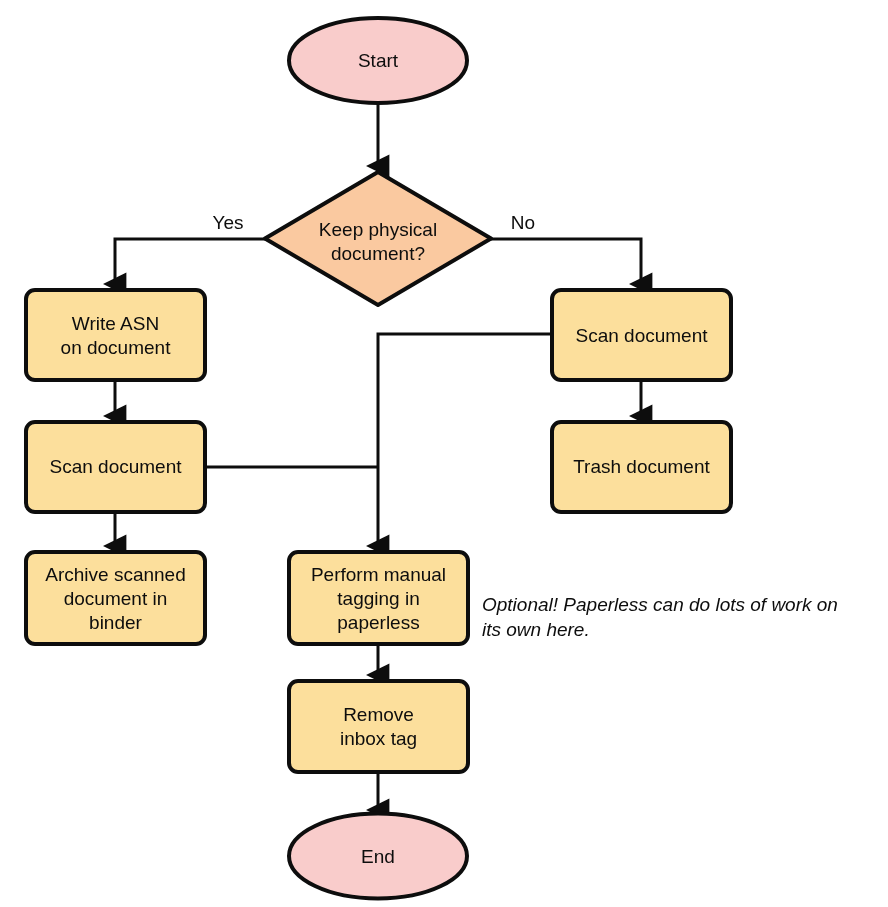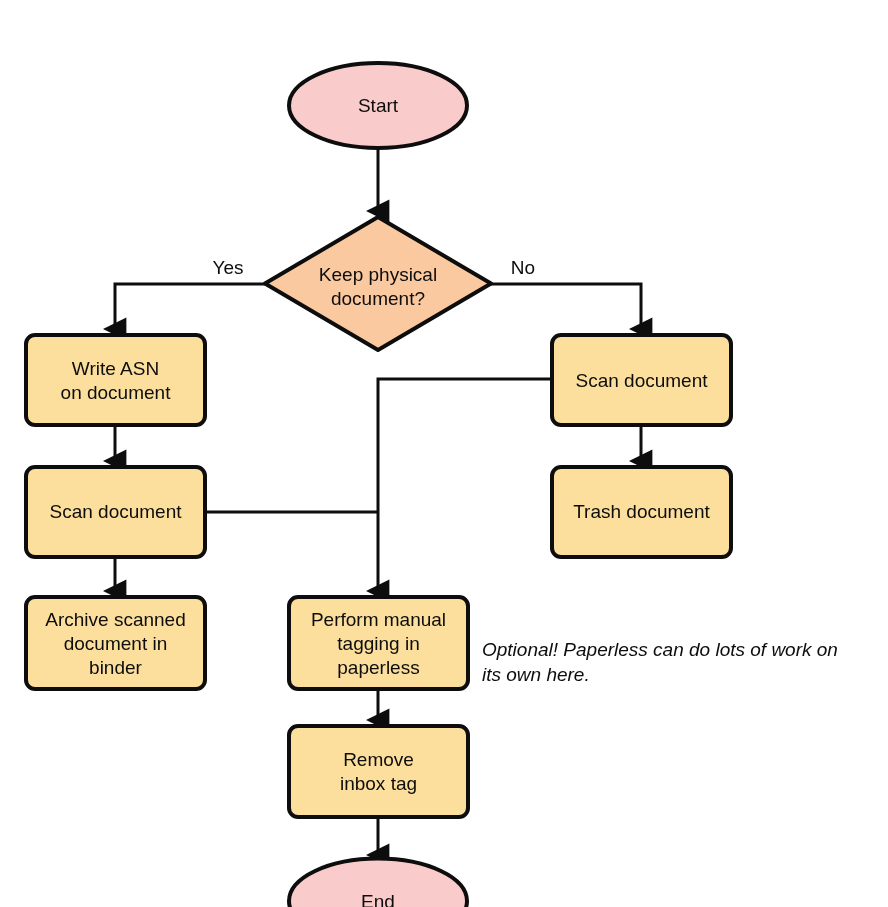--- a/index.html
+++ b/index.html
@@ -12,21 +12,20 @@
     width: 888px;
     height: 907px;
     font-family: "Liberation Sans", sans-serif;
     overflow: hidden;
   }
   #flow-root {
     position: relative;
     width: 888px;
     height: 768px;
     background: #ffffff;
-    margin-top: 45px;
   }
   #flow-svg {
     position: absolute;
     top: 0;
     left: 0;
     width: 888px;
     height: 907px;
     display: block;
   }
   .node-label {

